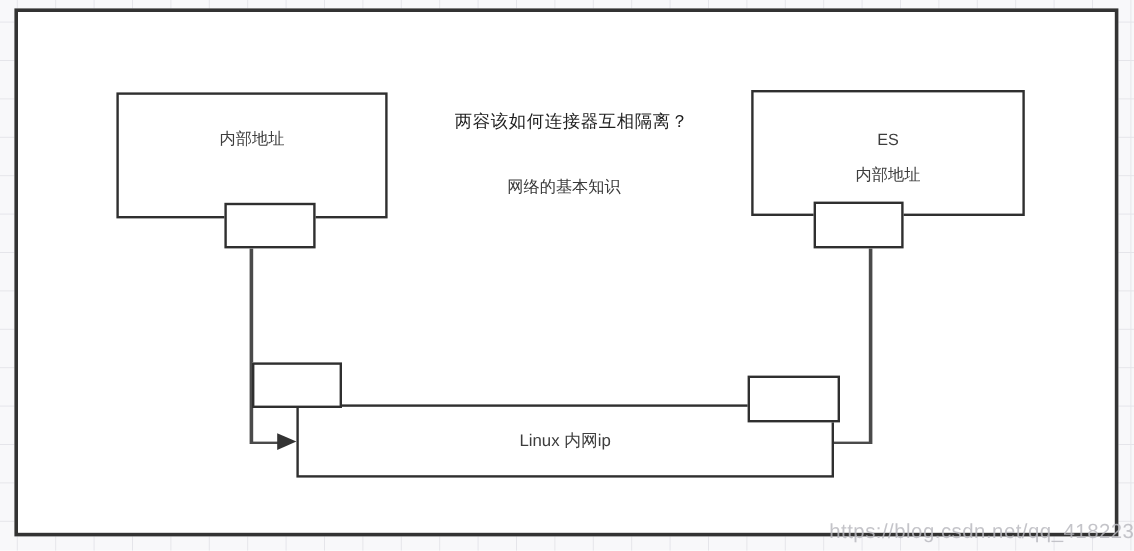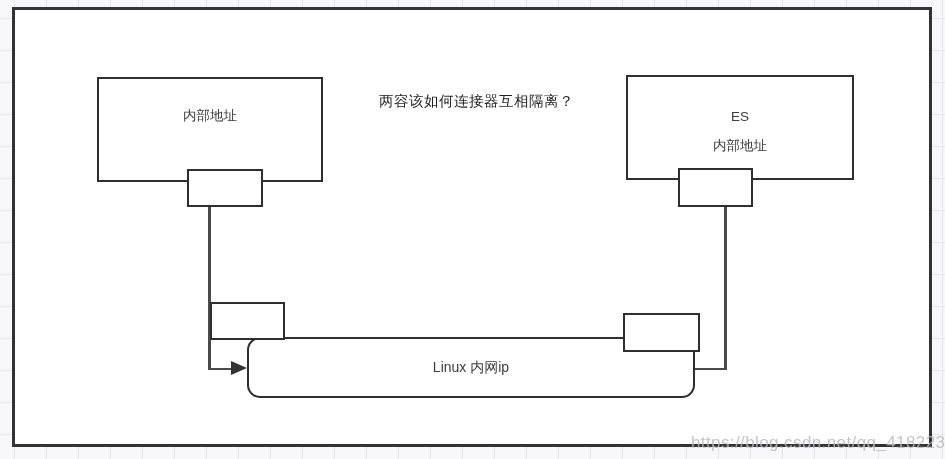--- a/index.html
+++ b/index.html
@@ -40,21 +40,21 @@
 
   .port { position: absolute; background: #ffffff; border: 2.5px solid #2f2f2f; z-index: 3; }
   .port-kibana { left: 187px; top: 169px; width: 76px; height: 38px; }
   .port-es     { left: 678px; top: 168px; width: 75px; height: 39px; }
   .veth-left   { left: 210px; top: 302px; width: 75px; height: 38px; }
   .veth-right  { left: 623px; top: 313px; width: 77px; height: 39px; }
 
   .node-linux {
     left: 247px; top: 337px; width: 448px; height: 61px;
     display: flex; align-items: center; justify-content: center;
-    font-size: 14px; z-index: 2; padding-top: 0; line-height: normal; border-radius: 13px;
+    font-size: 14px; z-index: 2; padding-top: 0; line-height: normal;
   }
 
   .line { position: absolute; background: #4a4a4a; }
   .vline-kibana { left: 208px; top: 207px; width: 2.5px; height: 163px; z-index: 1; }
   .vline-es     { left: 724px; top: 207px; width: 2.5px; height: 163px; z-index: 1; }
   .jog-es       { left: 695px; top: 367.5px; width: 31px; height: 2.5px; z-index: 1; }
 
   .arrow-shaft { left: 209px; top: 367.5px; width: 23px; height: 2.5px; z-index: 2; }
   .arrow-head {
     position: absolute; left: 231px; top: 361px;
@@ -124,17 +124,18 @@
   </div>
 
   <div class="port veth-left"></div>
   <div class="port veth-right"></div>
 
   <div class="line arrow-shaft"></div>
   <div class="arrow-head"></div>
 
   <div class="question-text">两容该如何连接器互相隔离？</div>
   <div class="note-text">
+    <div>网络的基本知识</div>
   </div>
 
   <div class="watermark">https://blog.csdn.net/qq_41822345</div>
 
 </div>
 
 </body></html>

